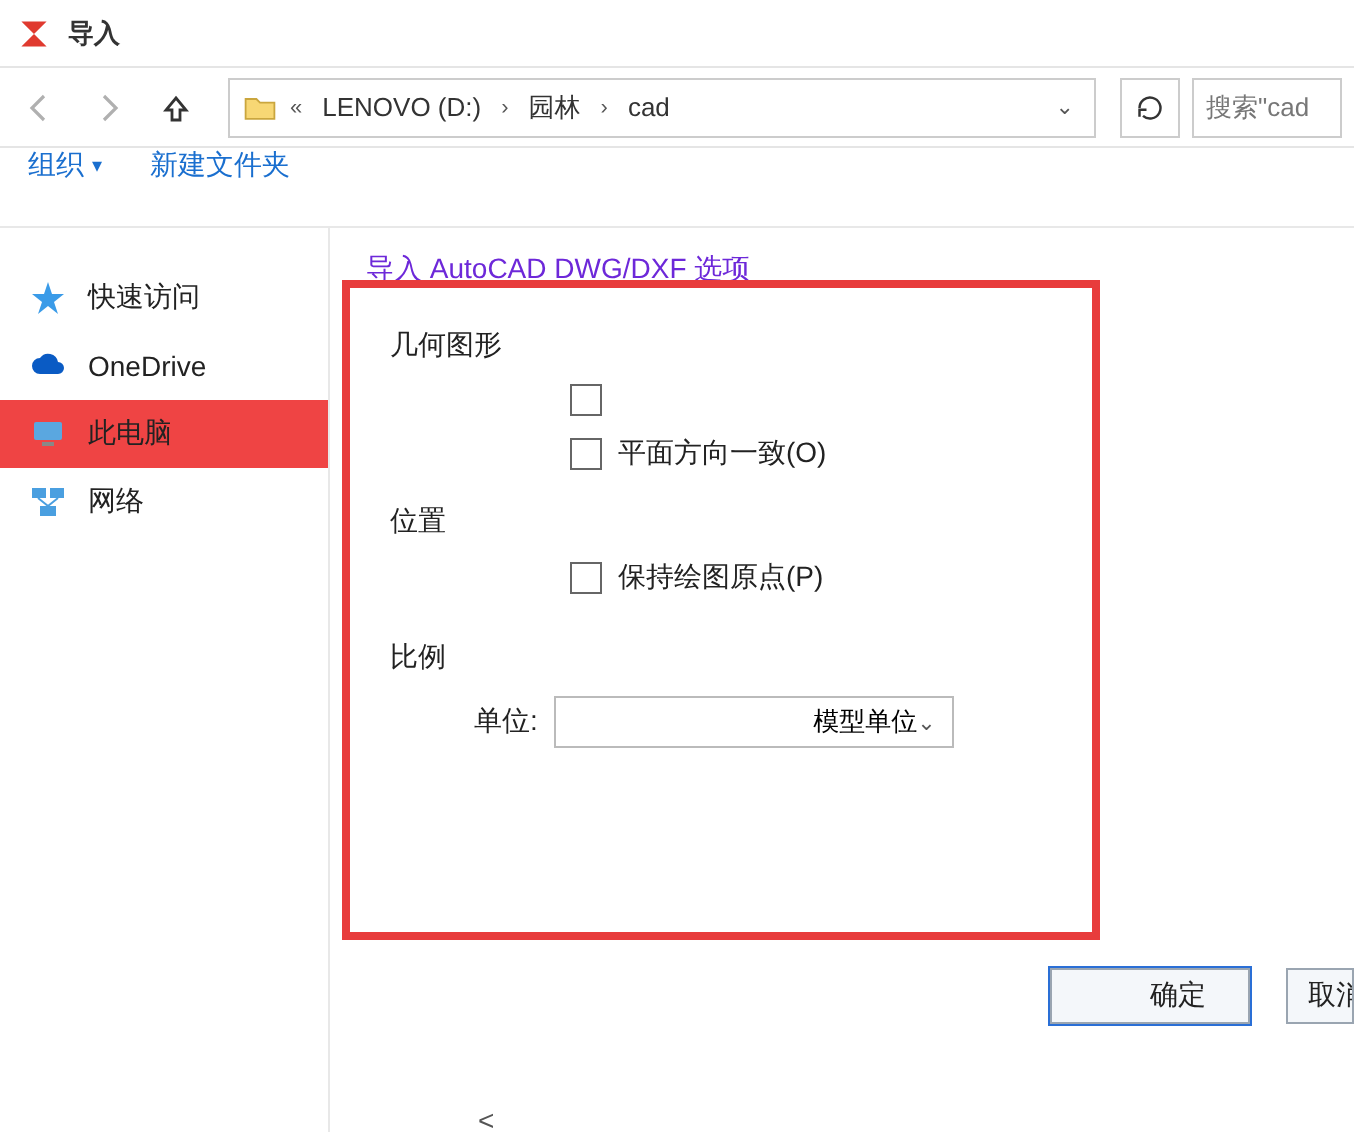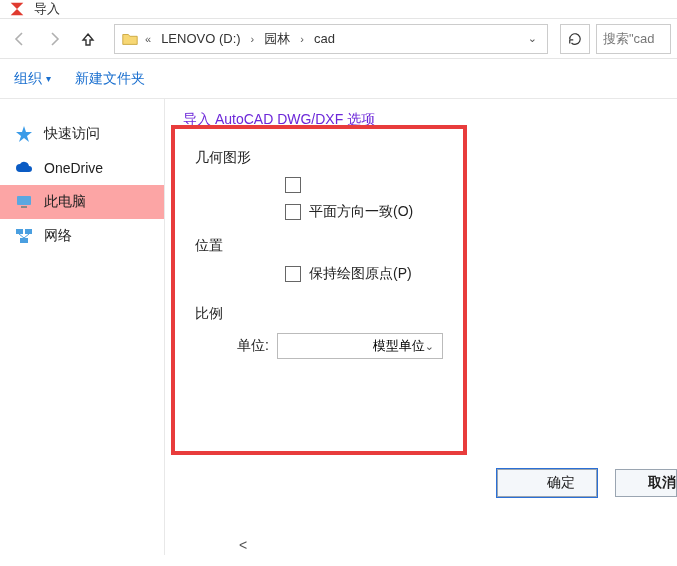--- a/index.html
+++ b/index.html
@@ -1,58 +1,58 @@
 <!DOCTYPE html>
 <html><head>
 <meta charset="utf-8">
 <style>
   * { box-sizing: border-box; font-family: "Microsoft YaHei", "Segoe UI", sans-serif; }
   body { margin: 0; background: #fff; width: 677px; height: 566px; overflow: hidden; position: relative; }
 
-  .titlebar { display: flex; align-items: center; height: 19px; padding: 4px 8px; border-bottom: 1px solid #e5e5e5; }
+  .titlebar { display: flex; align-items: center; height: 34px; padding: 4px 8px; border-bottom: 1px solid #e5e5e5; font-weight: bold; }
   .app-icon { width: 18px; height: 18px; margin-right: 8px; }
   .app-title { font-size: 13px; color: #333; }
 
   .navbar { display: flex; align-items: center; height: 40px; padding: 4px 6px; border-bottom: 1px solid #e5e5e5; gap: 6px; }
   .nav-btn { width: 28px; height: 28px; display: flex; align-items: center; justify-content: center; color: #9a9a9a; cursor: default; }
   .nav-btn.enabled { color: #333; cursor: pointer; }
   .breadcrumb { flex: 1; display: flex; align-items: center; border: 1px solid #ccc; height: 30px; padding: 0 6px; gap: 6px; margin: 0 6px; }
   .bc-folder { width: 18px; height: 18px; display: flex; align-items: center; justify-content: center; }
   .bc-part { font-size: 13px; color: #333; padding: 2px 4px; cursor: pointer; }
   .bc-sep { color: #555; font-size: 11px; }
   .bc-dropdown { margin-left: auto; color: #555; font-size: 11px; padding: 0 4px; cursor: pointer; }
   .refresh { width: 30px; height: 30px; border: 1px solid #ccc; display: flex; align-items: center; justify-content: center; cursor: pointer; }
   .searchbox { width: 75px; height: 30px; border: 1px solid #ccc; padding: 0 6px; font-size: 13px; color: #777; display: flex; align-items: center; overflow: hidden; white-space: nowrap; }
 
-  .toolbar { display: flex; align-items: center; height: 40px; padding: 0 14px; border-bottom: 1px solid #e8e8e8; gap: 24px; }
+  .toolbar { display: flex; align-items: flex-start; height: 40px; padding: 0 14px; border-bottom: 1px solid #e8e8e8; gap: 24px; }
   .tool { font-size: 14px; color: #1a6fcf; cursor: pointer; display: flex; align-items: center; gap: 4px; }
   .tool .dd { font-size: 10px; color: #1a6fcf; }
 
   .body { display: flex; height: calc(100% - 110px); }
   .sidebar { width: 165px; border-right: 1px solid #e8e8e8; padding-top: 18px; }
   .side-item { display: flex; align-items: center; gap: 10px; padding: 7px 14px; font-size: 14px; color: #222; cursor: pointer; }
-  .side-item.selected { background: #fca5a5; }
+  .side-item.selected { background: #ef4444; }
   .side-icon { width: 20px; height: 20px; display: flex; align-items: center; justify-content: center; }
 
   .content { flex: 1; position: relative; background: #fff; }
 
   .dialog-title { position: absolute; left: 18px; top: 12px; font-size: 14px; color: #6d28d9; }
 
-  .redbox { position: absolute; left: 6px; top: 26px; width: 296px; height: 330px; border: 4px solid #e83c3c; background: #fff; padding: 16px 20px 10px 20px; }
+  .redbox { position: absolute; left: 6px; top: 26px; width: 379px; height: 330px; border: 4px solid #e83c3c; background: #fff; padding: 16px 20px 10px 20px; }
   .group-label { font-size: 14px; color: #222; margin-top: 4px; margin-bottom: 10px; }
   .checkbox-row { display: flex; align-items: center; gap: 8px; margin-left: 90px; margin-bottom: 10px; font-size: 14px; color: #222; }
   .checkbox-box { width: 16px; height: 16px; border: 1px solid #666; background: #fff; cursor: pointer; }
   .unit-row { display: flex; align-items: center; gap: 8px; margin-top: 8px; margin-left: 42px; }
   .unit-label { font-size: 14px; color: #222; }
   .select { flex: 1; max-width: 200px; height: 26px; border: 1px solid #bbb; background: #fff; display: flex; align-items: center; justify-content: flex-end; padding: 0 8px; font-size: 13px; cursor: pointer; }
   .select .chev { font-size: 11px; color: #555; }
 
   .dlg-buttons { position: absolute; right: 0px; top: 370px; display: flex; gap: 18px; }
   .dlg-btn { border: 1px solid #9aa5b1; background: #f4f7fa; width: 100px; height: 28px; font-size: 14px; color: #222; display: flex; align-items: center; justify-content: center; cursor: pointer; }
-  .dlg-btn.cancel { width: 62px; overflow: hidden; white-space: nowrap; justify-content: flex-end; padding-left: 16px; font-weight: bold; }
+  .dlg-btn.cancel { width: 34px; overflow: hidden; white-space: nowrap; justify-content: center; padding-left: 16px; }
   .dlg-btn.highlight { outline: 1px solid #2a6fd6; padding-left: 28px; }
 
   .scroll-hint { position: absolute; left: 74px; bottom: 2px; font-size: 14px; color: #555; }
 </style>
 </head>
 <body>
 
 <div class="titlebar">
   <span class="app-icon">
     <svg viewBox="0 0 20 20">

